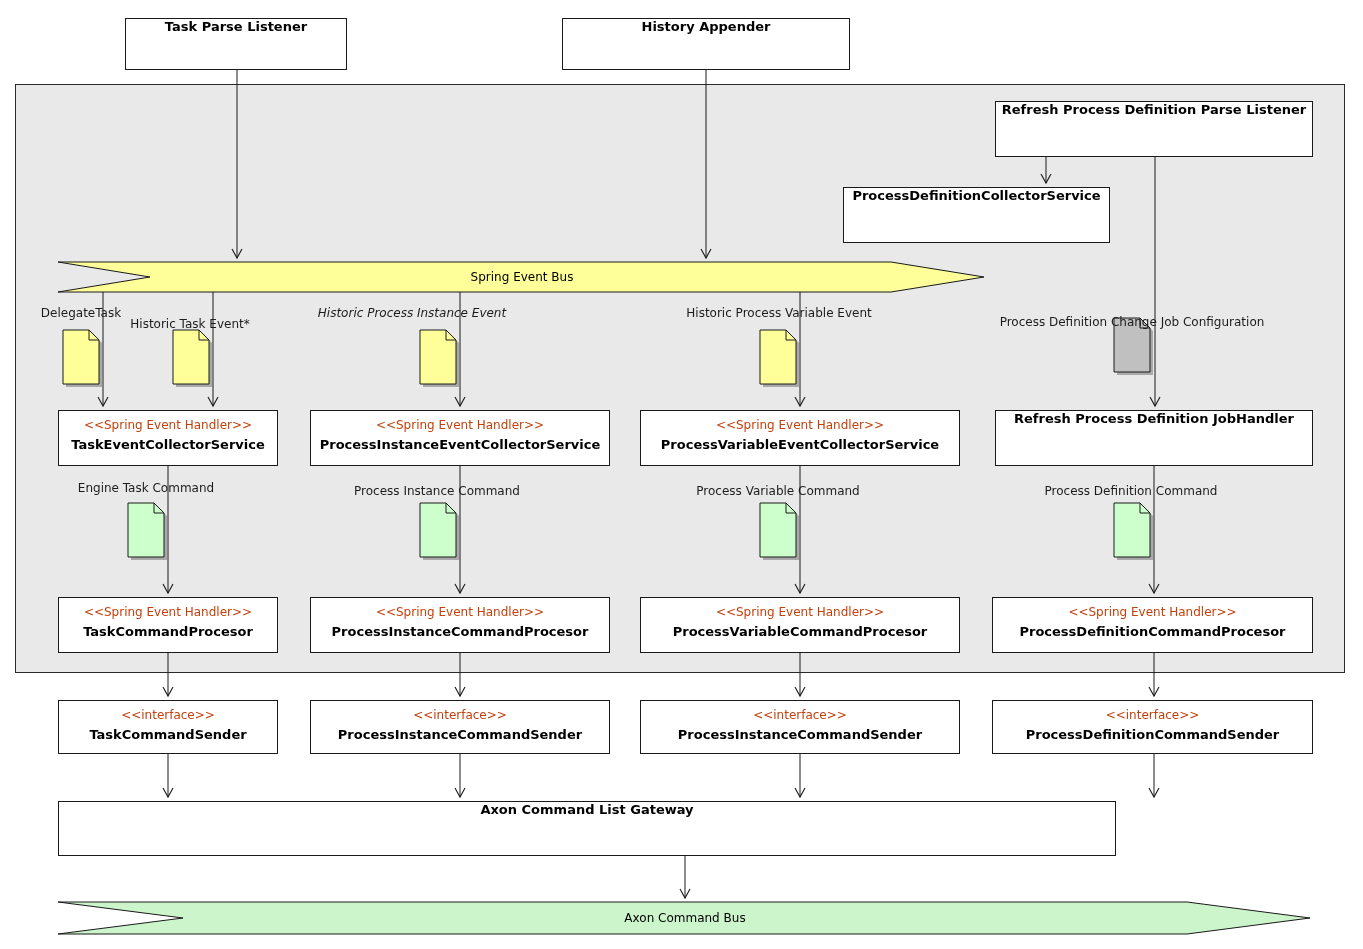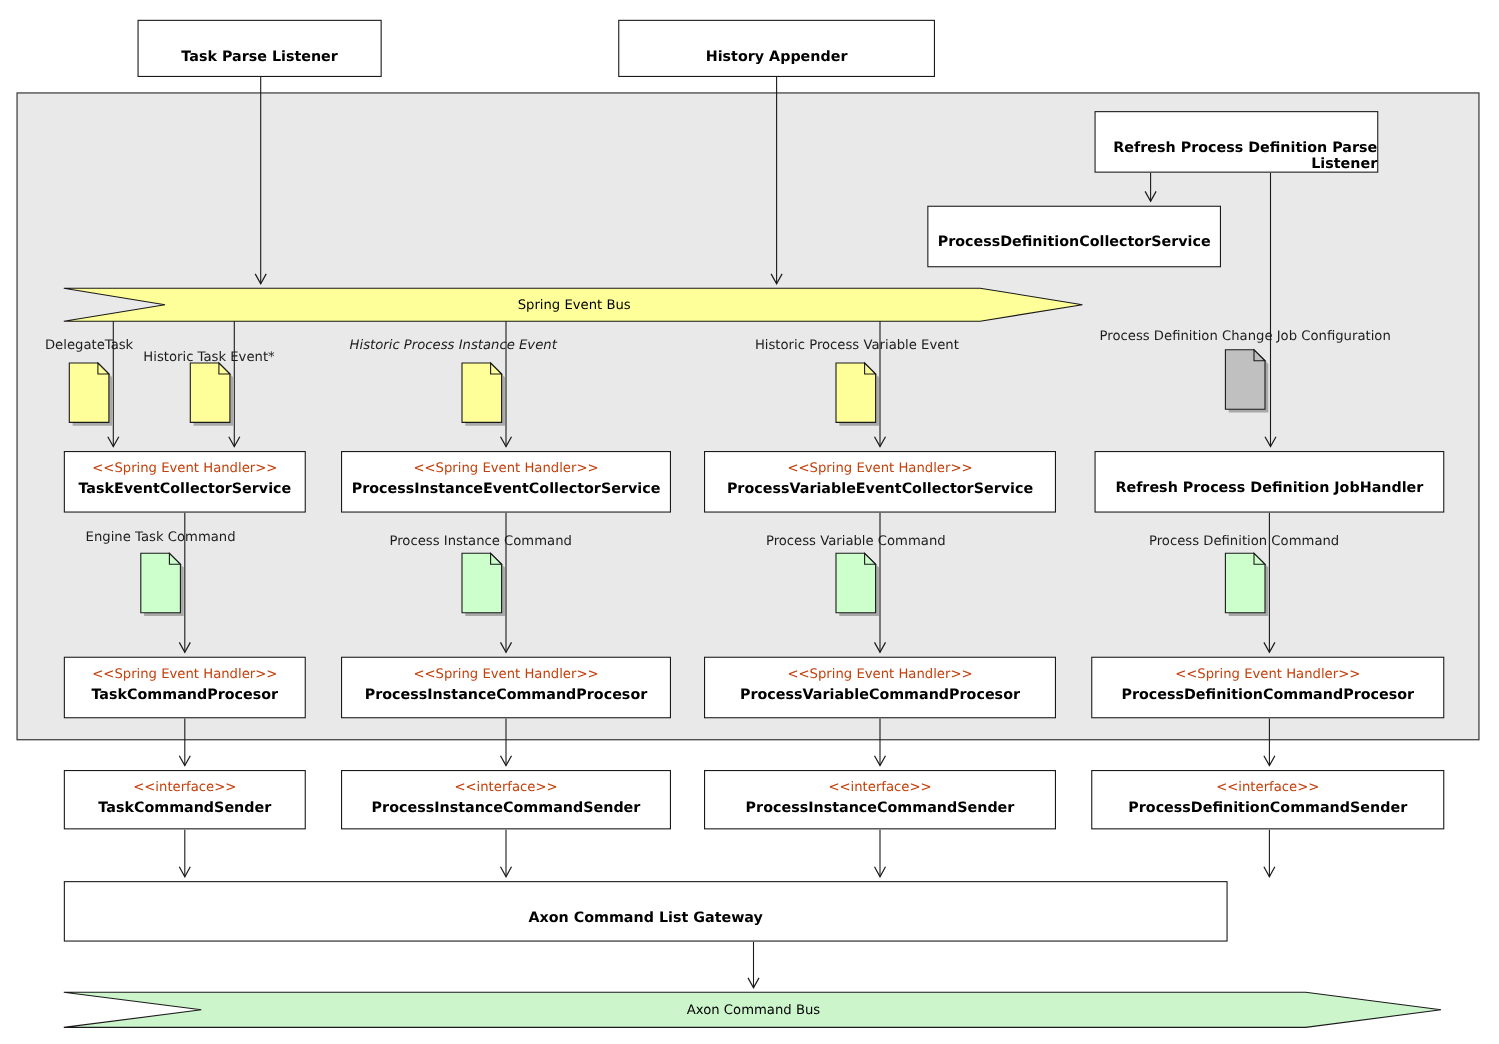--- a/index.html
+++ b/index.html
@@ -10,21 +10,21 @@
   #wires{position:absolute;left:0;top:0;width:1363px;height:949px;z-index:2;pointer-events:none;}
   .container{
     position:absolute;border:1px solid #2b2b2b;box-sizing:border-box;z-index:0;
   }
   .box{
     position:absolute;background:#ffffff;border:1px solid #1a1a1a;box-sizing:border-box;z-index:3;
     text-align:center;
   }
   .box .stereo{margin-top:7px;font-size:12px;font-weight:400;color:#c2410c;}
   .box .name{margin-top:5px;font-size:13px;font-weight:bold;color:#000;}
-  .box.title-top .name{margin-top:25px;}
+  .box.title-top .name{margin-top:0;}
   .free-label{
     position:absolute;transform:translateX(-50%);white-space:nowrap;
     font-size:12px;color:#1c1c1c;z-index:3;
   }
   .bus-label{
     position:absolute;transform:translateX(-50%);white-space:nowrap;
     font-size:12px;color:#000000;z-index:4;
   }
 </style>
 </head>
@@ -94,32 +94,32 @@
   <div class="bus-label" style="left:522px;top:270px;">Spring Event Bus</div>
   <div class="bus-label" style="left:685px;top:911px;">Axon Command Bus</div>
 
   <div class="box title-top" style="left:125px;top:18px;width:222px;height:52px;">
     <div class="name">Task Parse Listener</div>
   </div>
   <div class="box title-top" style="left:562px;top:18px;width:288px;height:52px;">
     <div class="name">History Appender</div>
   </div>
 
-  <div class="box title-top" style="left:995px;top:101px;width:258px;height:56px;text-align:right;">
+  <div class="box title-top" style="left:995px;top:101px;width:318px;height:56px;">
     <div class="name">Refresh Process Definition Parse Listener</div>
   </div>
   <div class="box title-top" style="left:843px;top:187px;width:267px;height:56px;">
     <div class="name">ProcessDefinitionCollectorService</div>
   </div>
 
   <div class="free-label" style="left:81px;top:306px;">DelegateTask</div>
   <div class="free-label" style="left:190px;top:306px;margin-top:11px;">Historic Task Event*</div>
   <div class="free-label" style="left:412px;top:306px;font-style:italic;">Historic Process Instance Event</div>
   <div class="free-label" style="left:779px;top:306px;">Historic Process Variable Event</div>
-  <div class="free-label" style="left:1132px;top:298px;">Process Definition Change Job Configuration</div>
+  <div class="free-label" style="left:1132px;top:315px;">Process Definition Change Job Configuration</div>
 
   <div class="box" style="left:58px;top:410px;width:220px;height:56px;">
     <div class="stereo">&lt;&lt;Spring Event Handler&gt;&gt;</div>
     <div class="name">TaskEventCollectorService</div>
   </div>
   <div class="box" style="left:310px;top:410px;width:300px;height:56px;">
     <div class="stereo">&lt;&lt;Spring Event Handler&gt;&gt;</div>
     <div class="name">ProcessInstanceEventCollectorService</div>
   </div>
   <div class="box" style="left:640px;top:410px;width:320px;height:56px;">

